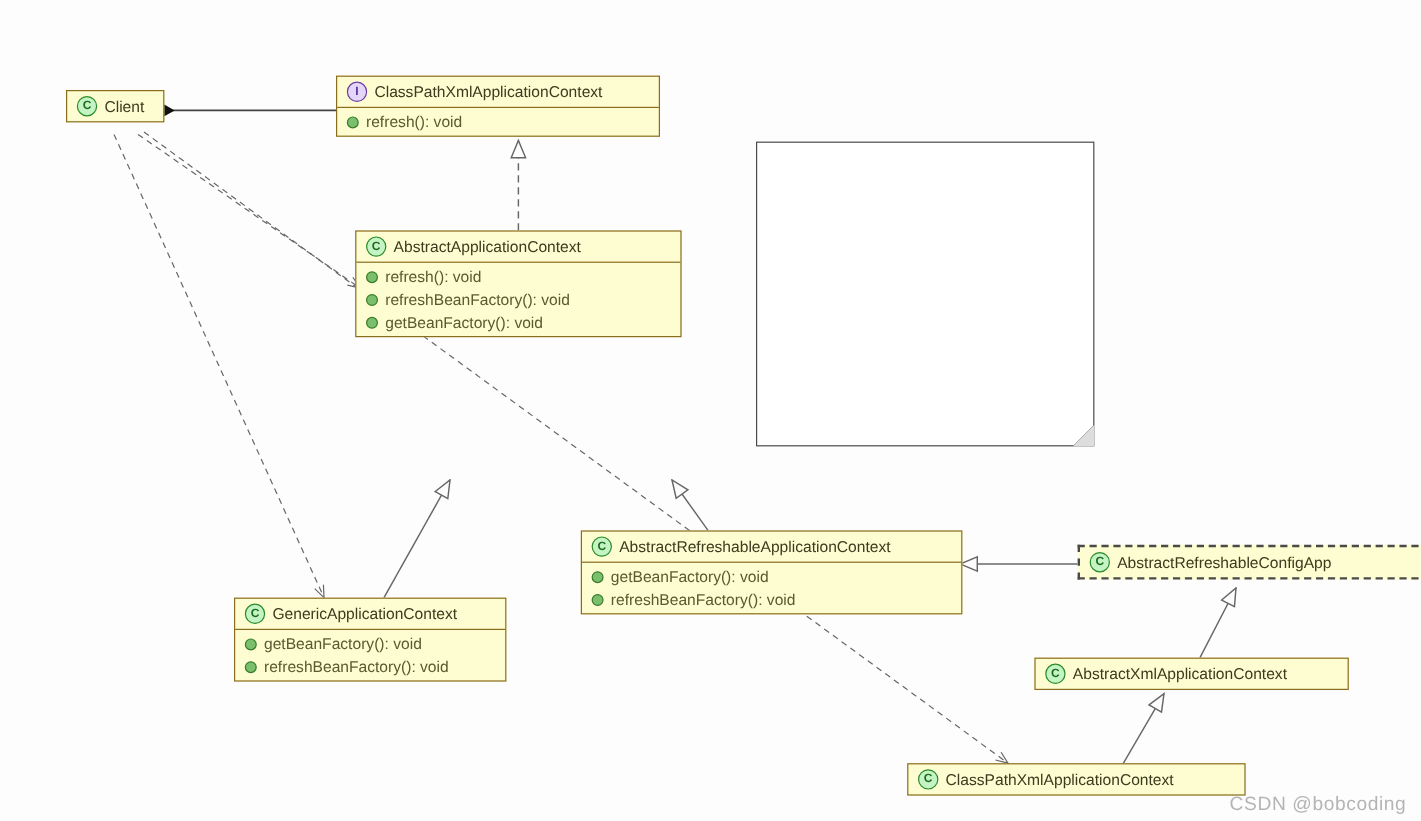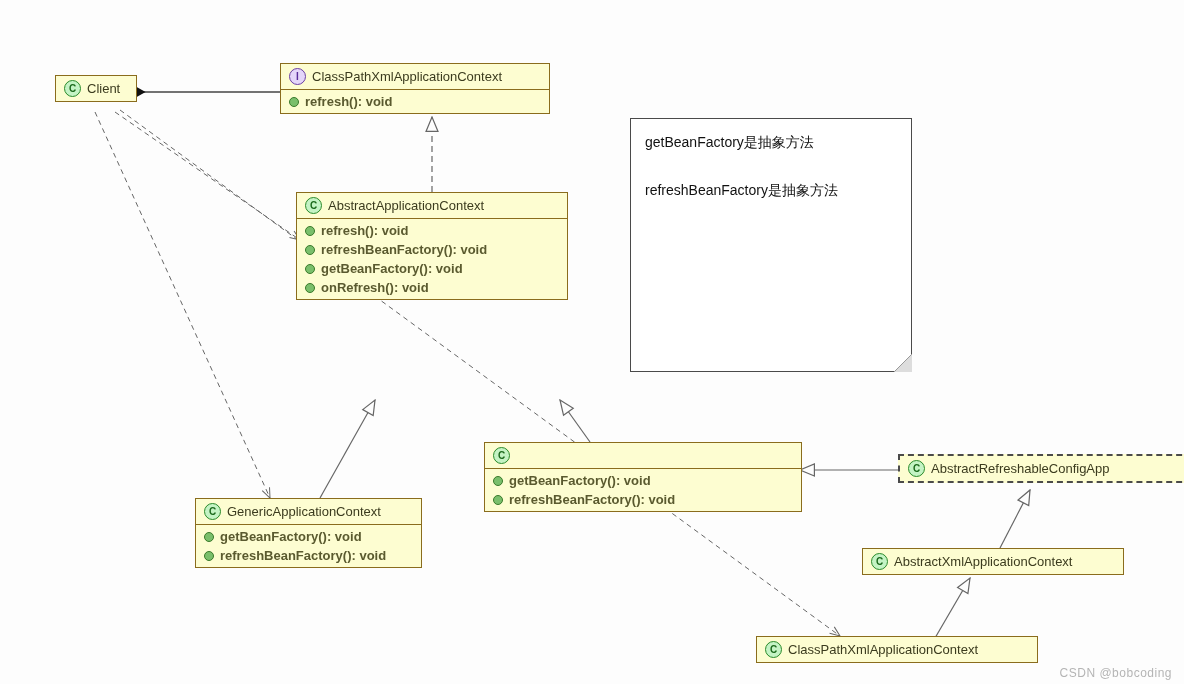--- a/index.html
+++ b/index.html
@@ -34,21 +34,20 @@
   .box .hdr {
     display: flex;
     align-items: center;
     gap: 6px;
     padding: 4px 8px;
     border-bottom: 1px solid #8a6c1d;
     font-weight: 500;
   }
   .box .body {
     padding: 2px 0;
-    font-weight: bold;
   }
   .row {
     display: flex;
     align-items: center;
     gap: 6px;
     padding: 2px 8px;
     color: #5a5a2f;
   }
   .ico {
     display: inline-flex;
@@ -86,21 +85,21 @@
     bottom: -1px;
     width: 18px;
     height: 18px;
     background: linear-gradient(135deg, transparent 0 48%, #999 50%, #ddd 52% 100%);
   }
   .watermark {
     position: absolute;
     right: 12px;
     bottom: 4px;
     color: rgba(120,120,120,0.55);
-    font-size: 12px;
+    font-size: 16px;
     letter-spacing: .5px;
   }
 </style>
 </head>
 <body>
 <div class="canvas">
 
 <svg class="edges">
   <defs>
 
@@ -167,24 +166,20 @@
           <span>refresh(): void</span>
         </div>
     <div class="row">
           <span class="dot"></span>
           <span>refreshBeanFactory(): void</span>
         </div>
     <div class="row">
           <span class="dot"></span>
           <span>getBeanFactory(): void</span>
         </div>
-    <div class="row">
-          <span class="dot"></span>
-          <span>onRefresh(): void</span>
-        </div>
   </div>
 </div>
 
 <div class="box" style="left:195px; top:498px; width:225px;">
   <div class="hdr">
     <span class="ico ico-c">C</span>
     <span>GenericApplicationContext</span>
   </div>
   <div class="body">
     <div class="row">
@@ -194,20 +189,21 @@
     <div class="row">
           <span class="dot"></span>
           <span>refreshBeanFactory(): void</span>
         </div>
   </div>
 </div>
 
 <div class="box" style="left:484px; top:442px; width:316px;">
   <div class="hdr">
     <span class="ico ico-c">C</span>
+    <span>AbstractRefreshableApplicationContext</span>
   </div>
   <div class="body">
     <div class="row">
           <span class="dot"></span>
           <span>getBeanFactory(): void</span>
         </div>
     <div class="row">
           <span class="dot"></span>
           <span>refreshBeanFactory(): void</span>
         </div>
@@ -229,20 +225,20 @@
 </div>
 
 <div class="box" style="left:756px; top:636px; width:280px;">
   <div class="hdr" style="border-bottom:none;">
     <span class="ico ico-c">C</span>
     <span>ClassPathXmlApplicationContext</span>
   </div>
 </div>
 
 <div class="note" style="left:630px; top:118px; width:252px; height:228px;">
-  <div>getBeanFactory是抽象方法</div><br>
-  <div>refreshBeanFactory是抽象方法</div><br>
   <br>
+  <br>
+  <br>
 </div>
 
 <div class="watermark">CSDN @bobcoding</div>
 
 </div>
 
 </body></html>

